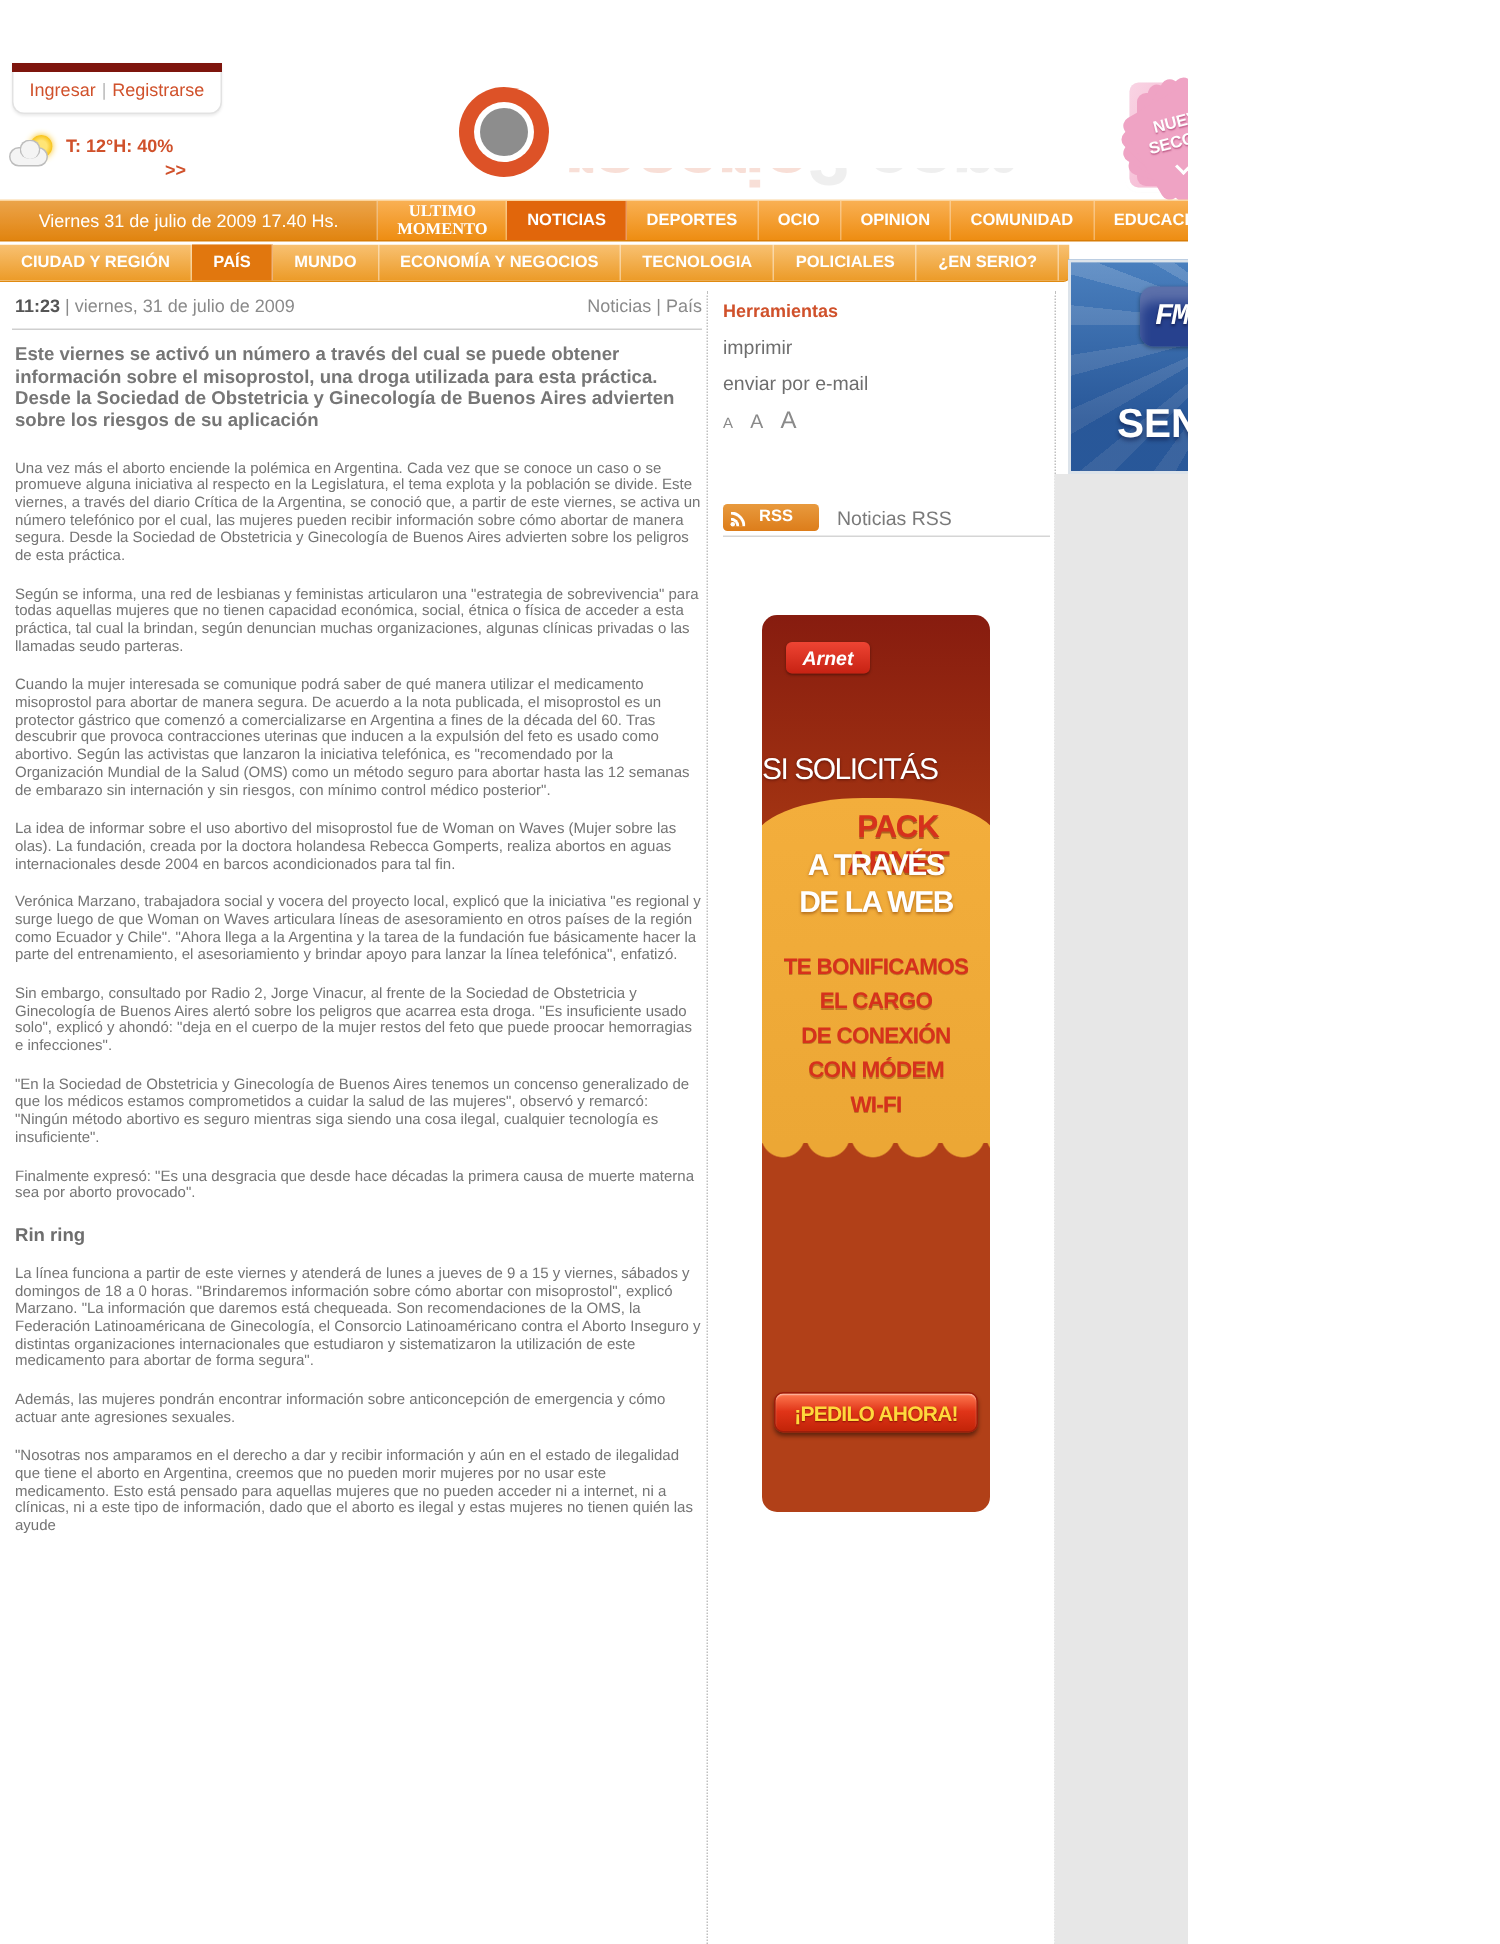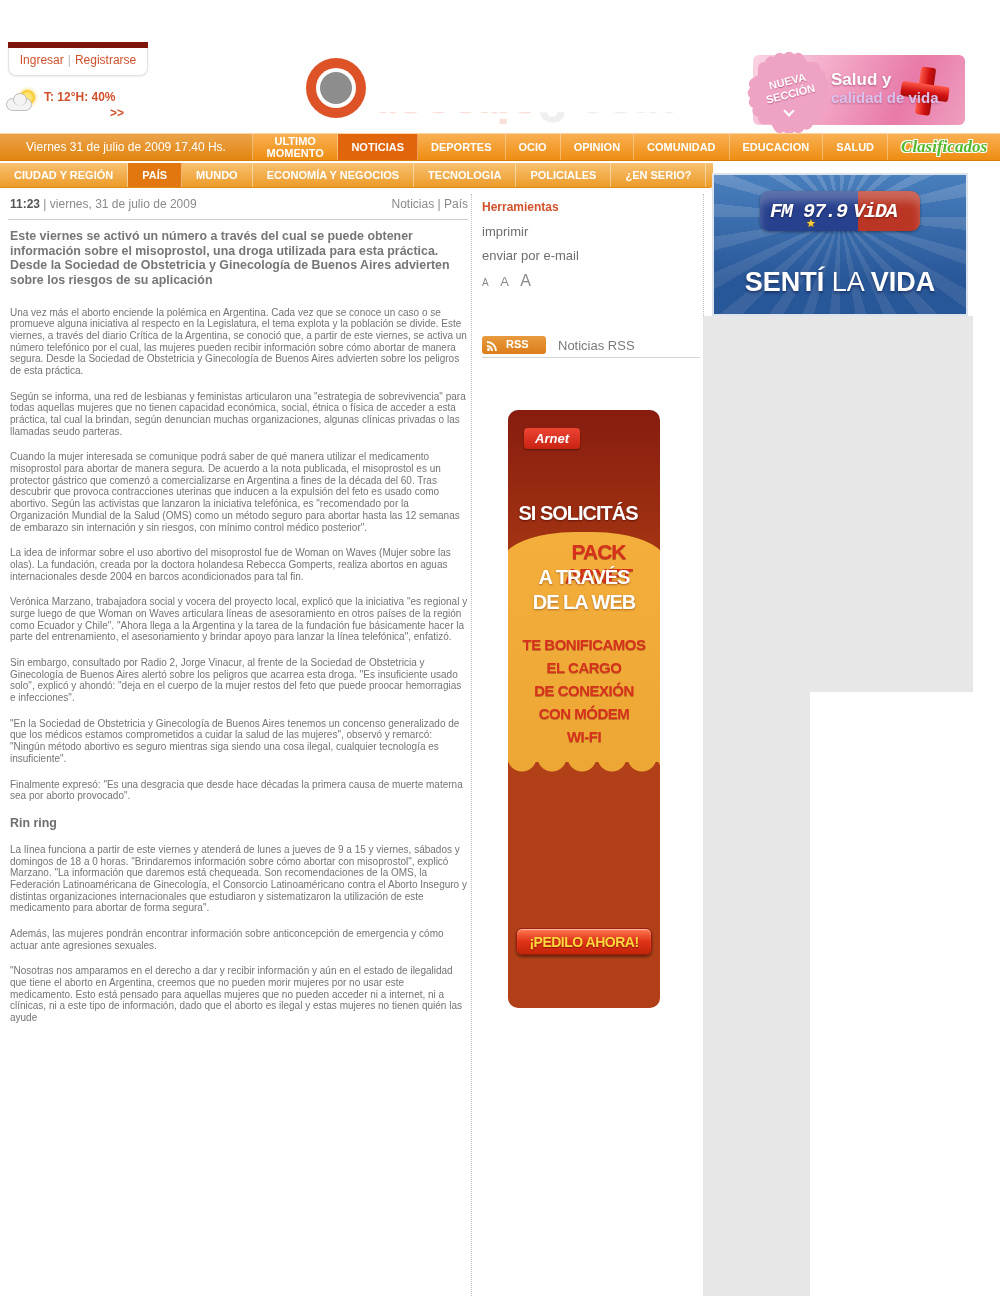--- a/index.html
+++ b/index.html
@@ -1,18 +1,18 @@
 <!DOCTYPE html>
 <html><head>
 <meta charset="utf-8">
 <style>
   * { margin:0; padding:0; box-sizing:border-box; }
   html,body { background:#ffffff; }
   body { font-family:"Liberation Sans", sans-serif; }
-  .page { position:relative; width:1000px; height:1296px; background:#fff; overflow:hidden; }
+  .page { position:relative; width:792px; height:1296px; background:#fff; overflow:hidden; }
 
   
   .login-box { position:absolute; left:8px; top:42px; width:140px; height:34px;
     background:#fff; border:1px solid #e2e2e2; border-top:none; border-radius:0 0 8px 8px;
     box-shadow:0 1px 2px rgba(0,0,0,.08); }
   .login-box .red-top { position:absolute; left:-1px; right:-1px; top:0; height:6px; background:#7e150d; }
   .login-links { position:absolute; left:0; right:0; top:11px; text-align:center; font-size:12px; color:#d0512b; }
   .login-links a { color:#d0512b; text-decoration:none; }
   .login-links .sep { color:#b9b9b9; padding:0 4px; }
 
@@ -64,21 +64,21 @@
     border-bottom:2px solid #fff; transform:rotate(45deg) ; }
 
   
   .mainnav { position:absolute; left:0; top:133px; width:1000px; height:28px;
     background:linear-gradient(#f9b053,#ee8d12); border-top:1px solid #fbd5a0; border-bottom:1px solid #d87c06;
     display:flex; align-items:stretch; }
   .mainnav .cell { display:flex; align-items:center; justify-content:center; color:#fff; font-size:11px;
     font-weight:bold; padding:0 13px; border-right:1px solid rgba(255,255,255,.35); text-align:center; cursor:pointer; }
   .mainnav .datecell { width:255px; font-weight:normal; font-size:12px; justify-content:center;
     background:rgba(120,60,0,.10); cursor:default; }
-  .mainnav .two-line { line-height:1.1; }
+  .mainnav .two-line { line-height:1.1;font-family:Liberation Serif, serif; }
   .mainnav .active { background:#e1660b; }
   .mainnav .clasif { font-family:"Liberation Serif", serif; font-style:italic; font-weight:bold; font-size:17px;
     color:#53b82a; text-shadow:-1px -1px 0 #fff,1px -1px 0 #fff,-1px 1px 0 #fff,1px 1px 0 #fff; border-right:none; }
 
   
   .subnav { position:absolute; left:0; top:163px; width:713px; height:25px;
     background:linear-gradient(#f8c172,#ec9b28); border-bottom:1px solid #e08a10;
     display:flex; align-items:stretch; border-radius:0 0 4px 0; }
   .subnav .cell { display:flex; align-items:center; color:#fff; font-size:11px; font-weight:bold;
     padding:0 14px; border-right:1px solid rgba(255,255,255,.45); cursor:pointer; }
@@ -148,21 +148,21 @@
   
   .gray1 { position:absolute; left:703px; top:316px; width:270px; height:376px; background:#e7e7e7; }
   .gray2 { position:absolute; left:703px; top:692px; width:107px; height:604px; background:#e7e7e7; }
 
   
   .arnet { position:absolute; left:508px; top:410px; width:152px; height:598px; border-radius:10px; overflow:hidden;
     background:linear-gradient(#871c0f 0%, #a13212 22%, #b14018 40%); cursor:pointer; }
   .arnet-logo { position:absolute; left:16px; top:18px; width:56px; height:21px; background:linear-gradient(#ee4433,#c72213);
     border-radius:4px; display:flex; align-items:center; justify-content:center;
     font-size:13px; font-weight:bold; font-style:italic; color:#fff; box-shadow:0 1px 2px rgba(0,0,0,.4); }
-  .arnet .l1 { position:absolute; left:0; right:12px; top:92px; text-align:center; color:#fff; font-weight:bold;
+  .arnet .l1 { position:absolute; left:0; right:12px; top:92px; text-align:left; color:#fff; font-weight:normal;
     font-size:20px; letter-spacing:-1px; text-shadow:0 1px 2px rgba(60,0,0,.6); }
   .arnet-yellow { position:absolute; left:-6px; right:-6px; top:122px; height:230px;
     background:linear-gradient(#f3ae3c,#eca735); border-radius:45% 45% 0 0 / 30px 30px 0 0; }
   .arnet-drip { position:absolute; left:0; right:0; top:352px; height:22px;
     background:radial-gradient(circle 15px at 14px -5px, #eca735 14px, rgba(0,0,0,0) 15px) repeat-x;
     background-size:30px 22px; }
   .arnet-bottom { position:absolute; left:0; right:0; top:352px; bottom:0;
     background:linear-gradient(#7d2a12,#6e2410); z-index:-1; }
   .arnet .l2 { position:absolute; left:0; right:0; top:130px; text-align:center; color:#d6311c; font-weight:bold;
     font-size:21px; letter-spacing:-1px; text-shadow:0 1px 0 rgba(90,10,0,.45);margin-left:29px; }

